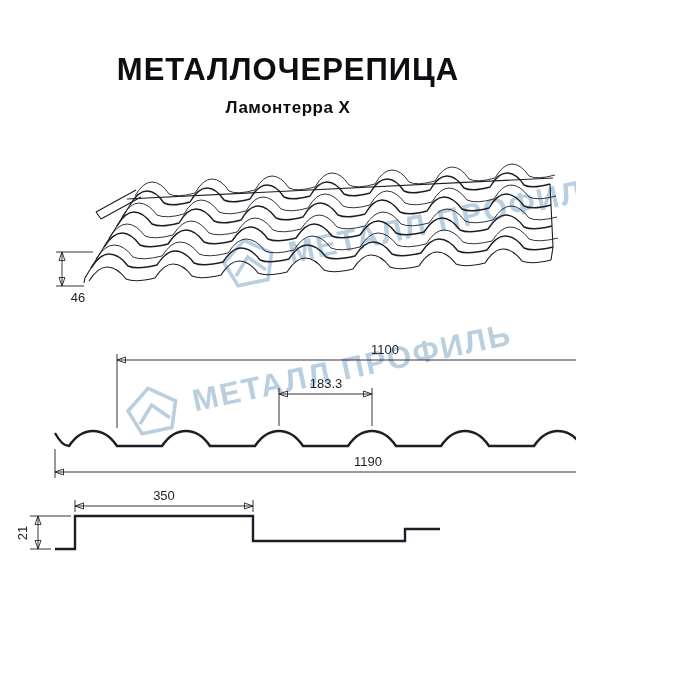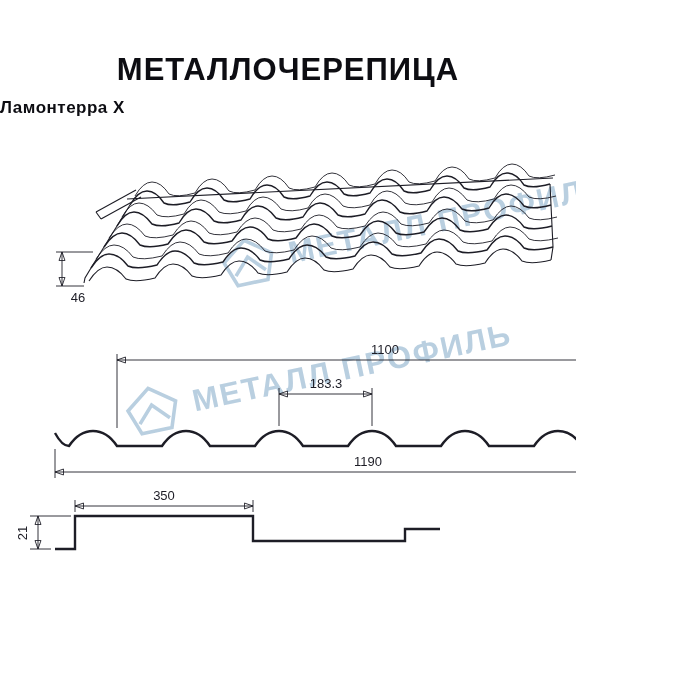--- a/index.html
+++ b/index.html
@@ -5,21 +5,21 @@
   html,body{margin:0;padding:0;background:#ffffff;}
   #page{
     position:relative;width:576px;height:700px;background:#ffffff;overflow:hidden;
     font-family:"Liberation Sans",sans-serif;color:#1d1d26;border-radius:10px;
   }
   .title{
     position:absolute;top:52px;left:0;width:100%;text-align:center;
     font-size:31px;font-weight:700;letter-spacing:1px;color:#0d0d12;
   }
   .subtitle{
-    position:absolute;top:98px;left:0;width:100%;text-align:left;
+    position:absolute;top:98px;left:0;width:100%;text-align:center;
     font-size:17px;font-weight:700;letter-spacing:.5px;color:#0d0d12;
   }
   .wm{
     position:absolute;display:flex;align-items:center;gap:14px;
     transform:rotate(-12deg);color:#adc7db;opacity:.85;z-index:1;
   }
   .wm-text{font-size:31px;font-weight:700;letter-spacing:2px;white-space:nowrap;}
   .wm svg{display:block;}
   #wm1{left:218px;top:200px;}
   #wm2{left:122px;top:348px;}

